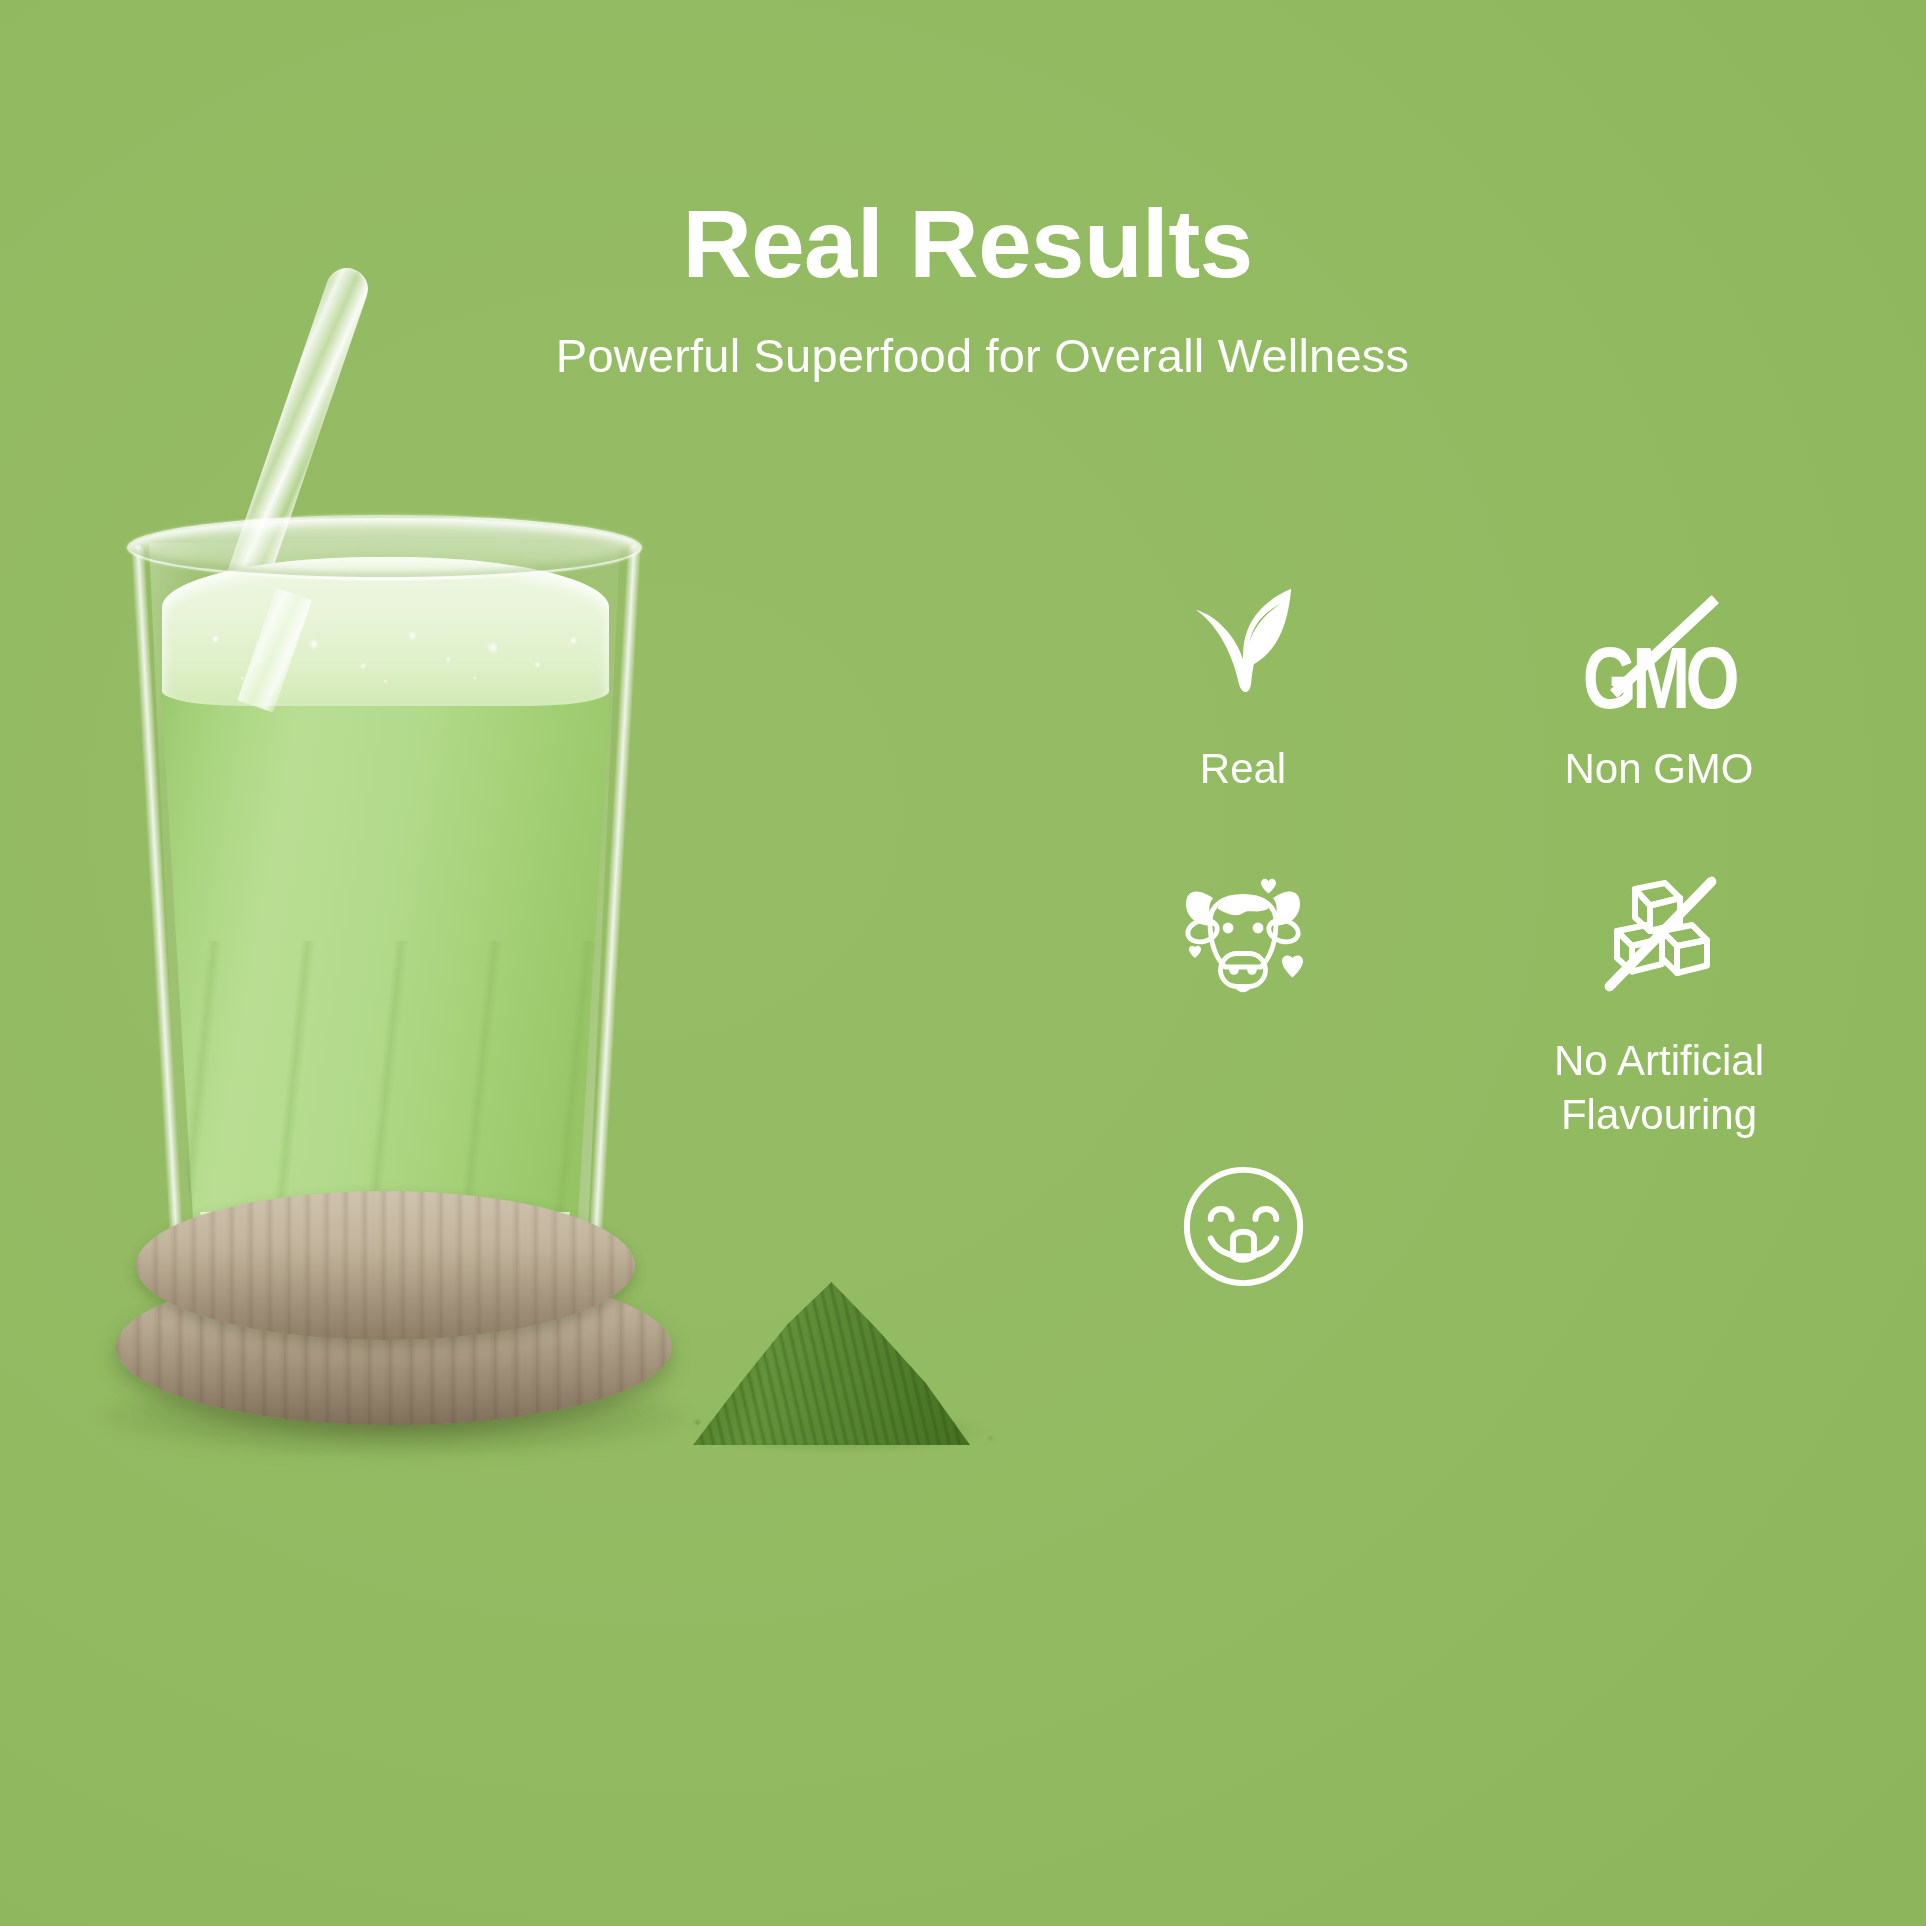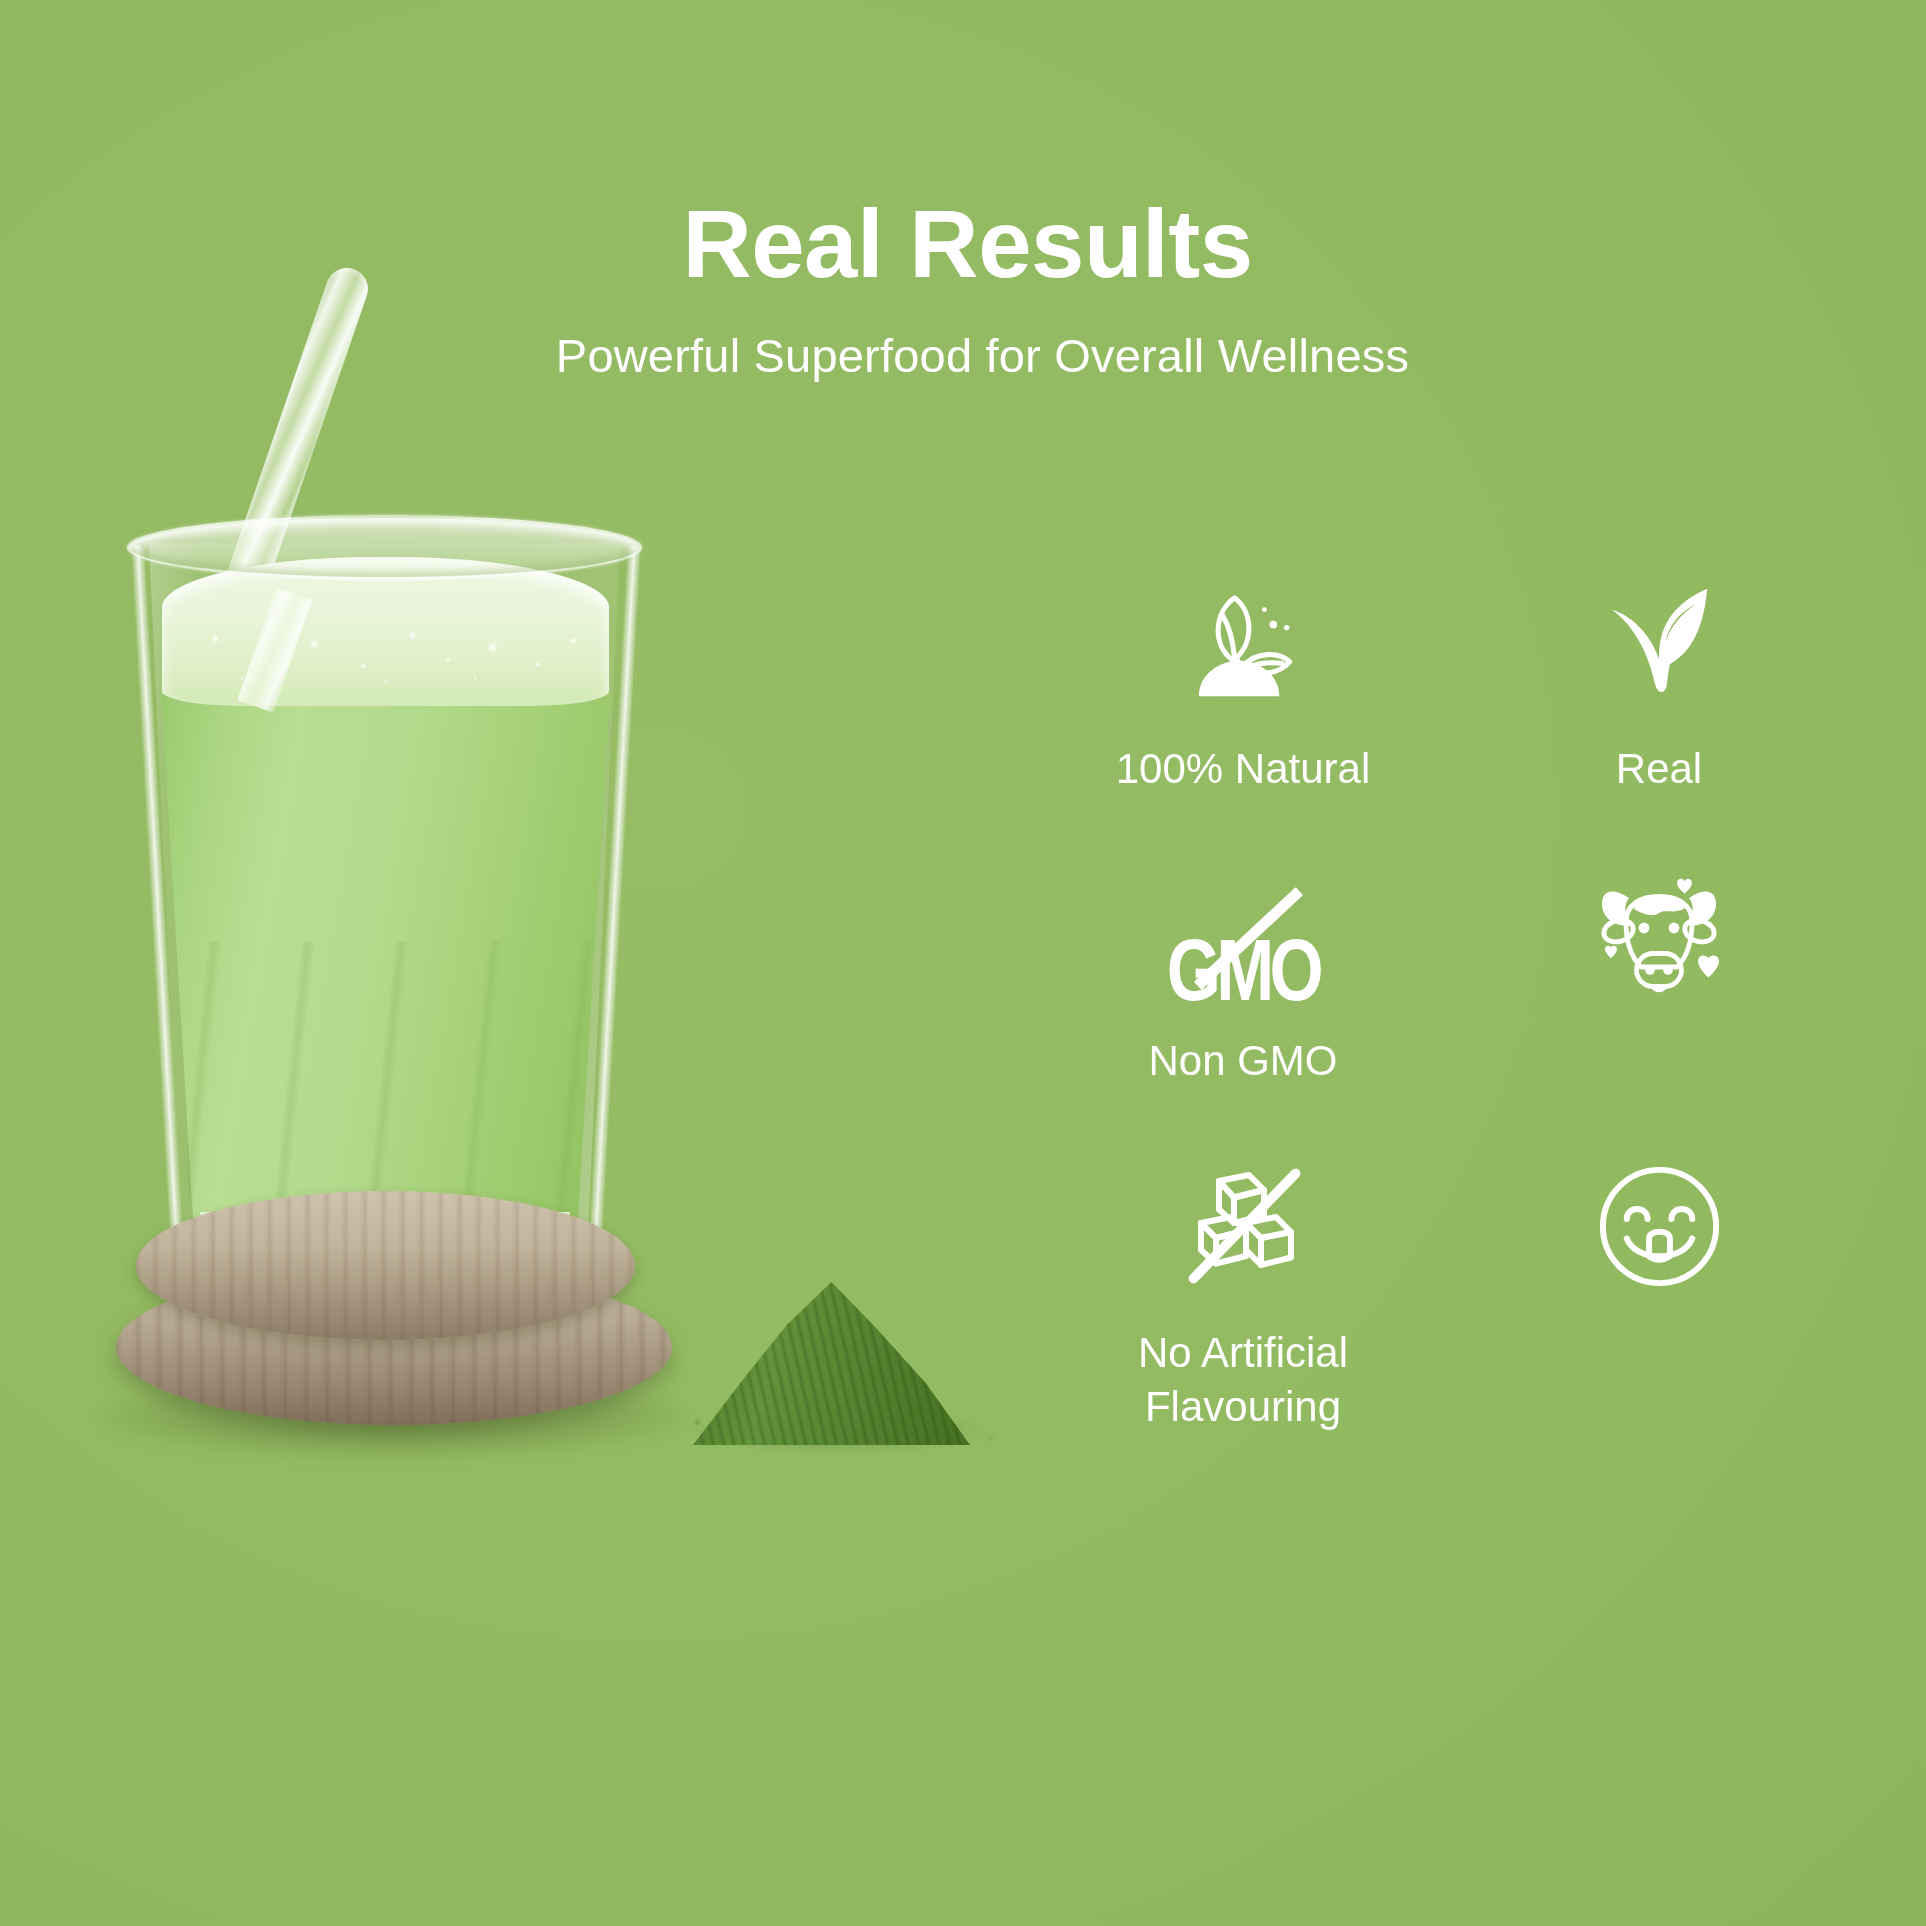--- a/index.html
+++ b/index.html
@@ -339,36 +339,20 @@
     <div class="powder"></div>
   </div>
 
   <div class="headings">
     <h1 class="title">Real Results</h1>
     <p class="subtitle">Powerful Superfood for Overall Wellness</p>
   </div>
 
   <div class="features">
 
-    <div class="feature">
-      <div class="feature-icon">
-        <svg width="149" height="149" viewBox="0 0 100 100" fill="none" stroke="#ffffff" stroke-width="3.4" stroke-linecap="round" stroke-linejoin="round">
-          <path d="M44 20 C30 30 29 52 43 62 C57 52 57 30 44 20 Z"></path>
-          <path d="M44 60 C43 50 41 40 36 32"></path>
-          <path d="M50 66 C58 56 74 56 81 63 C73 72 57 73 50 66 Z"></path>
-          <path d="M52 67 C59 64 68 63 76 64"></path>
-          <path d="M46 62 L47 77" stroke-width="3.4"></path>
-          <path d="M20 86 C20 70 36 62 47 62 C58 62 74 70 74 86 Z" fill="#ffffff" stroke="none"></path>
-          <circle cx="64" cy="28" r="1.6" fill="#ffffff" stroke="none"></circle>
-          <circle cx="70" cy="38" r="2.6" fill="#ffffff" stroke="none"></circle>
-          <circle cx="79" cy="40" r="1.8" fill="#ffffff" stroke="none"></circle>
-        </svg>
-      </div>
-      <div class="feature-label">100% Natural</div>
-    </div>
 
     <div class="feature">
       <div class="feature-icon">
         <svg width="149" height="149" viewBox="0 0 100 100" fill="#ffffff" stroke="none">
           <path d="M18 28 C30 36 42 54 47 78 C49 85 54 85 55 78 C57 58 62 42 72 30
                    C62 34 52 46 50 62 C45 46 32 32 18 28 Z"></path>
           <path d="M50 66 C48 46 54 26 82 14 C80 36 74 54 58 64 C54 66 51 67 50 66 Z"></path>
           <path d="M54 50 C57 40 64 31 75 24 C63 30 56 39 54 50 Z" fill="#8fb85e"></path>
         </svg>
       </div>

